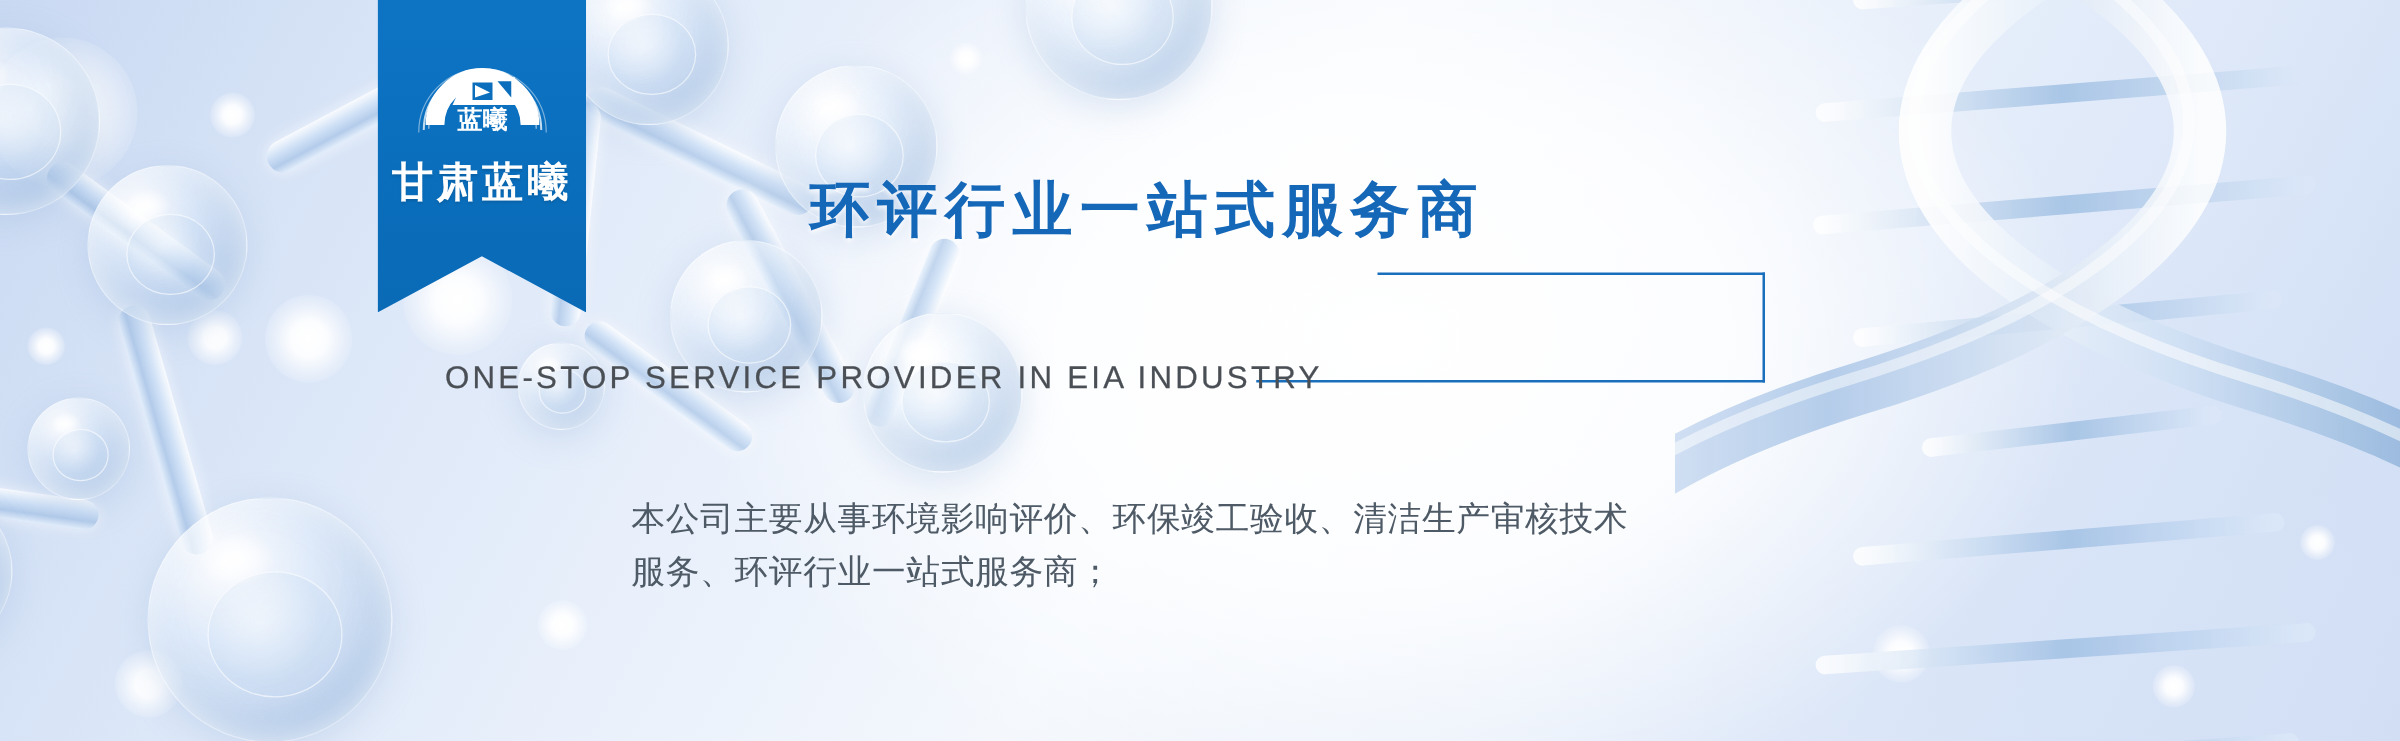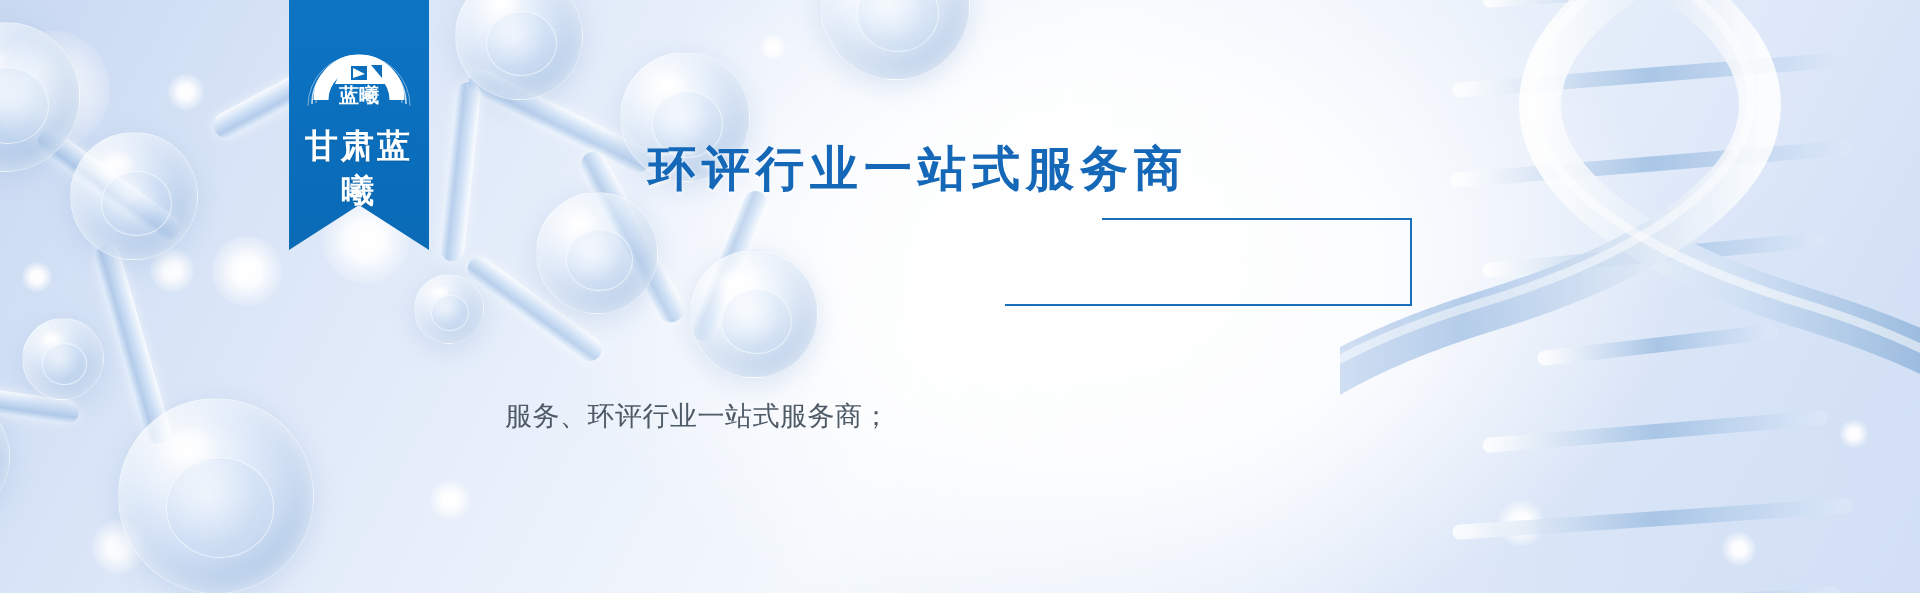--- a/index.html
+++ b/index.html
@@ -38,21 +38,21 @@
   
   .rod { position:absolute; transform-origin:0 50%;
     background:linear-gradient(180deg, rgba(255,255,255,0.85) 0%, rgba(205,224,246,0.75) 38%, rgba(150,184,224,0.55) 70%, rgba(232,242,253,0.8) 100%);
     border-radius:40px; box-shadow:0 0 12px rgba(255,255,255,0.6); }
 
   
   .helix { position:absolute; right:-40px; top:-60px; width:620px; height:760px; opacity:0.98; }
 
   
   #badge {
-    position:absolute; left:289px; top:0; width:140px; height:250px;
+    position:absolute; left:302px; top:0; width:167px; height:250px;
     background:linear-gradient(180deg,#0d74c4 0%, #0a6ebc 55%, #0a6ab6 100%);
     clip-path: polygon(0 0, 100% 0, 100% 100%, 50% 82%, 0 100%);
     z-index:5;
   }
   #badge-logo { position:absolute; left:50%; top:14px; transform:translateX(-50%); width:116px; height:116px; }
   #badge-name {
     position:absolute; left:0; right:0; top:124px; text-align:center;
     color:#ffffff; font-size:33px; font-weight:700; letter-spacing:3px;
     font-family:"Liberation Sans","DejaVu Sans",sans-serif;
     text-shadow:0 1px 2px rgba(0,0,0,0.12);
@@ -210,18 +210,20 @@
     </svg>
     <div id="badge-name">甘肃蓝曦</div>
   </div>
 
   <div class="bracket" id="br-top"></div>
   <div class="bracket" id="br-right"></div>
   <div class="bracket" id="br-bot"></div>
 
   <div id="headline">环评行业一站式服务商</div>
 
+  <div id="subline">ONE-STOP SERVICE PROVIDER IN EIA INDUSTRY</div>
 
   <div id="paragraph">
+    <div>本公司主要从事环境影响评价、环保竣工验收、清洁生产审核技术</div>
     <div>服务、环评行业一站式服务商；</div>
   </div>
 
 </div>
 
 </body></html>

